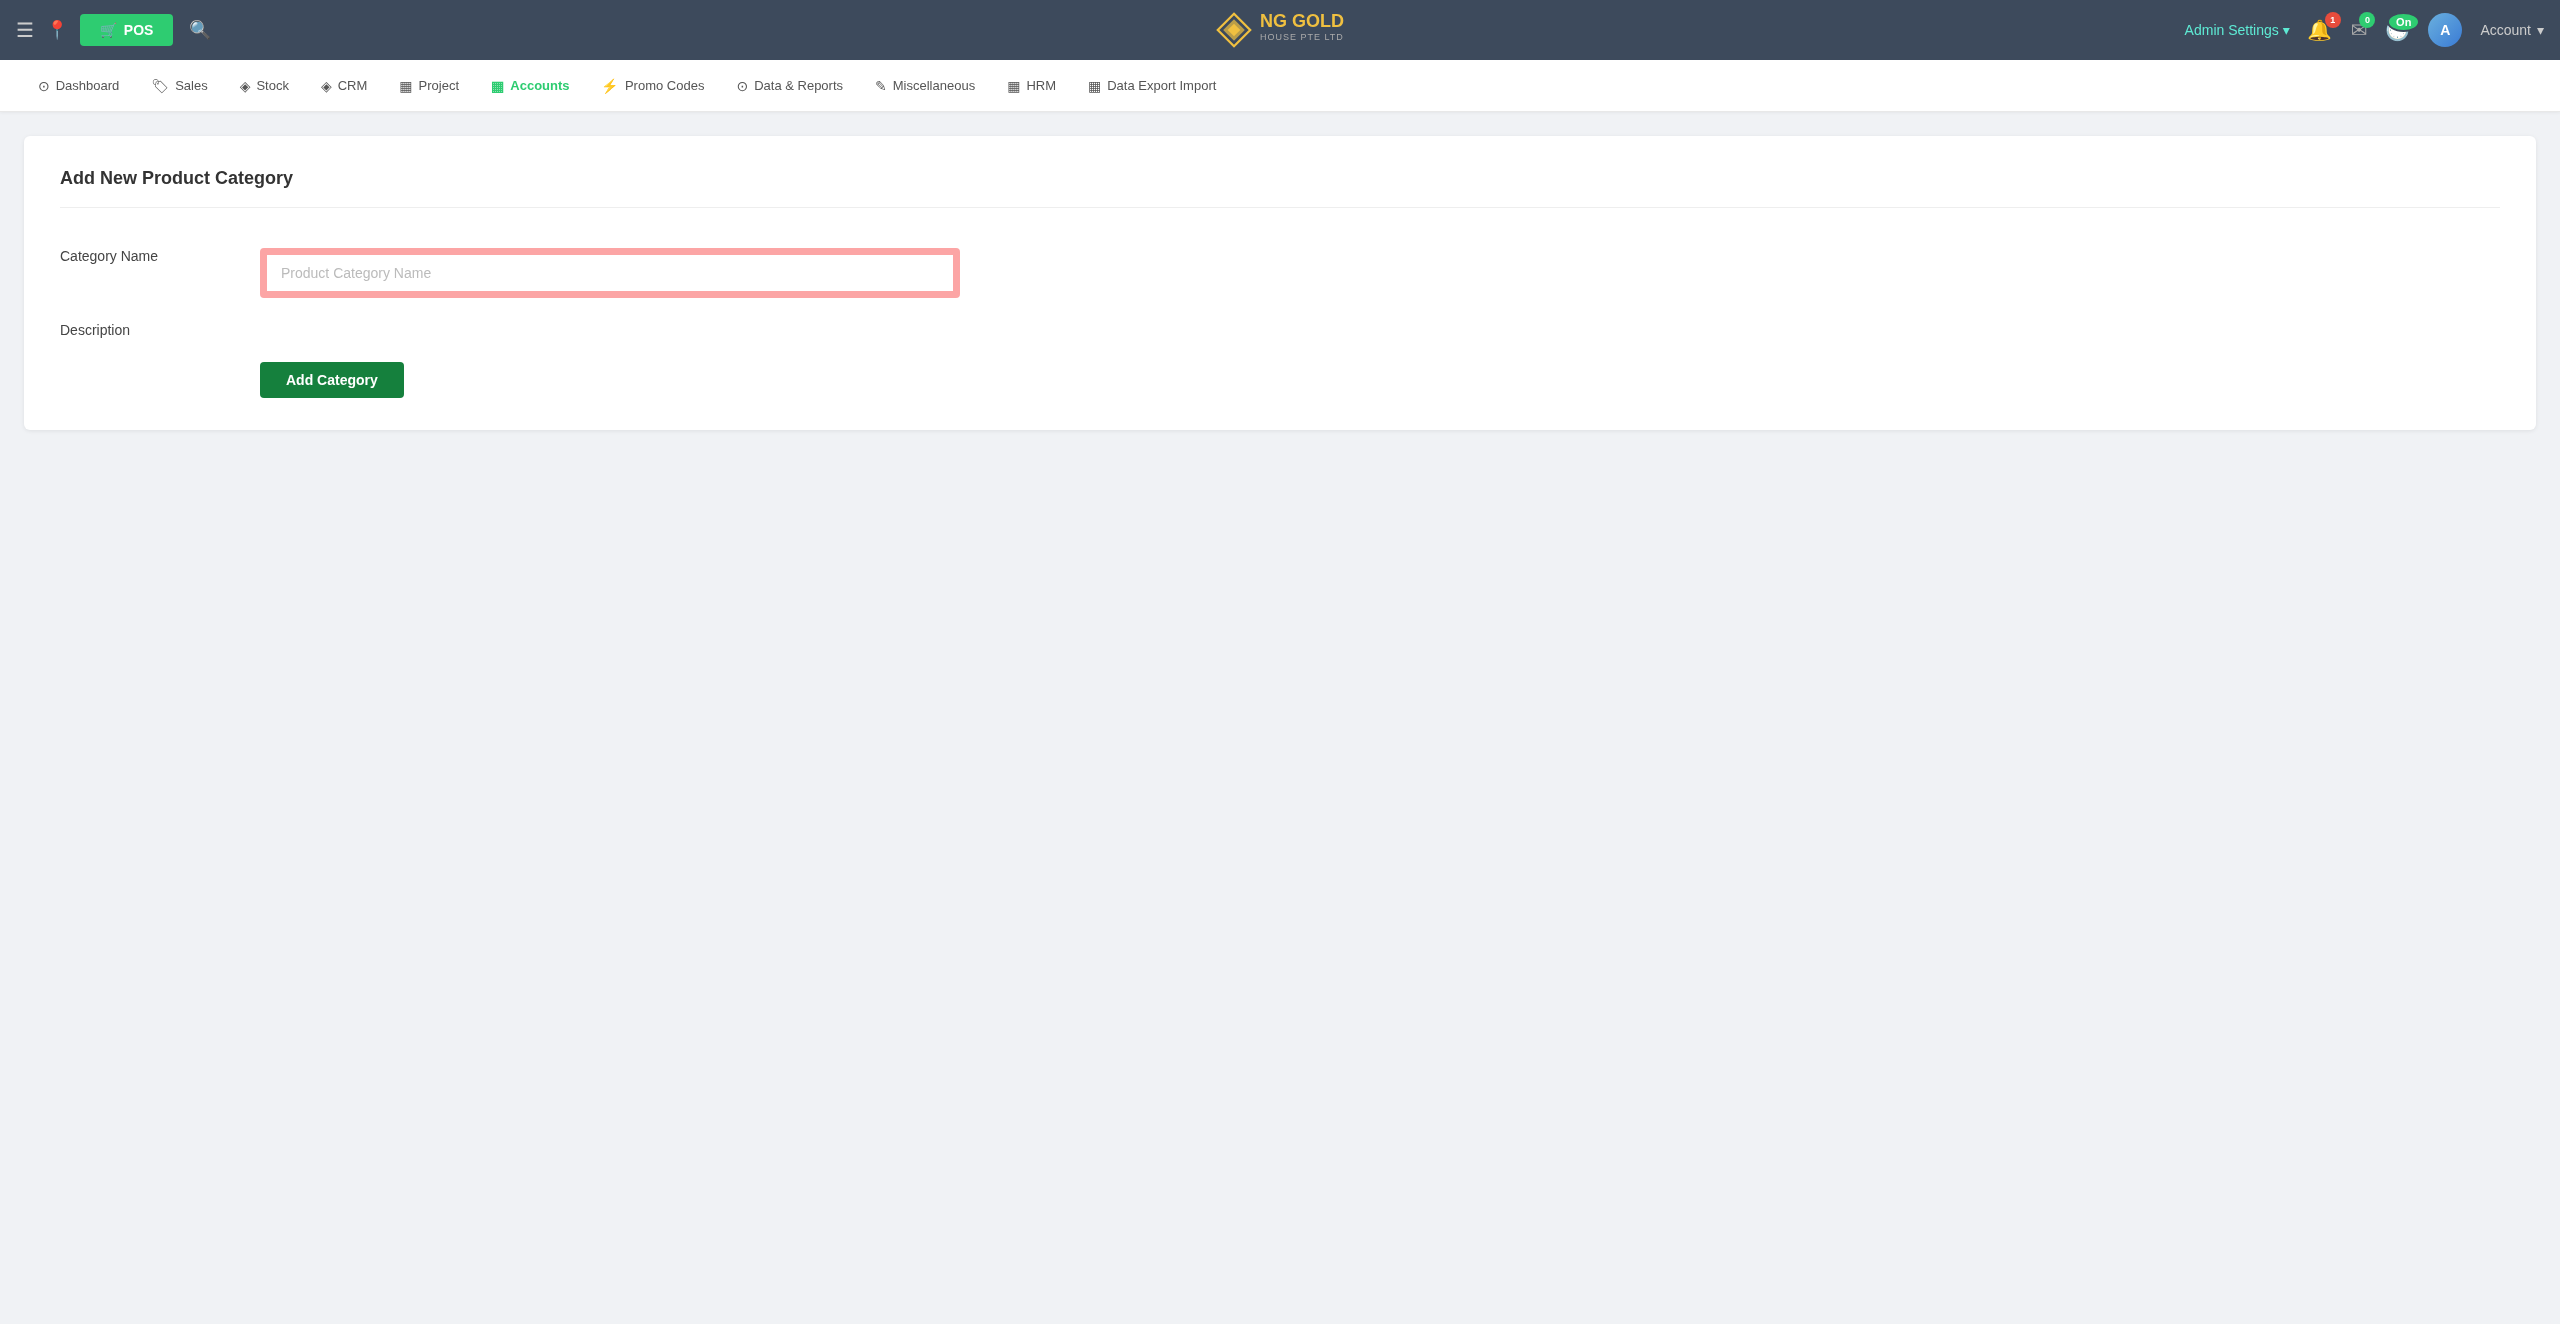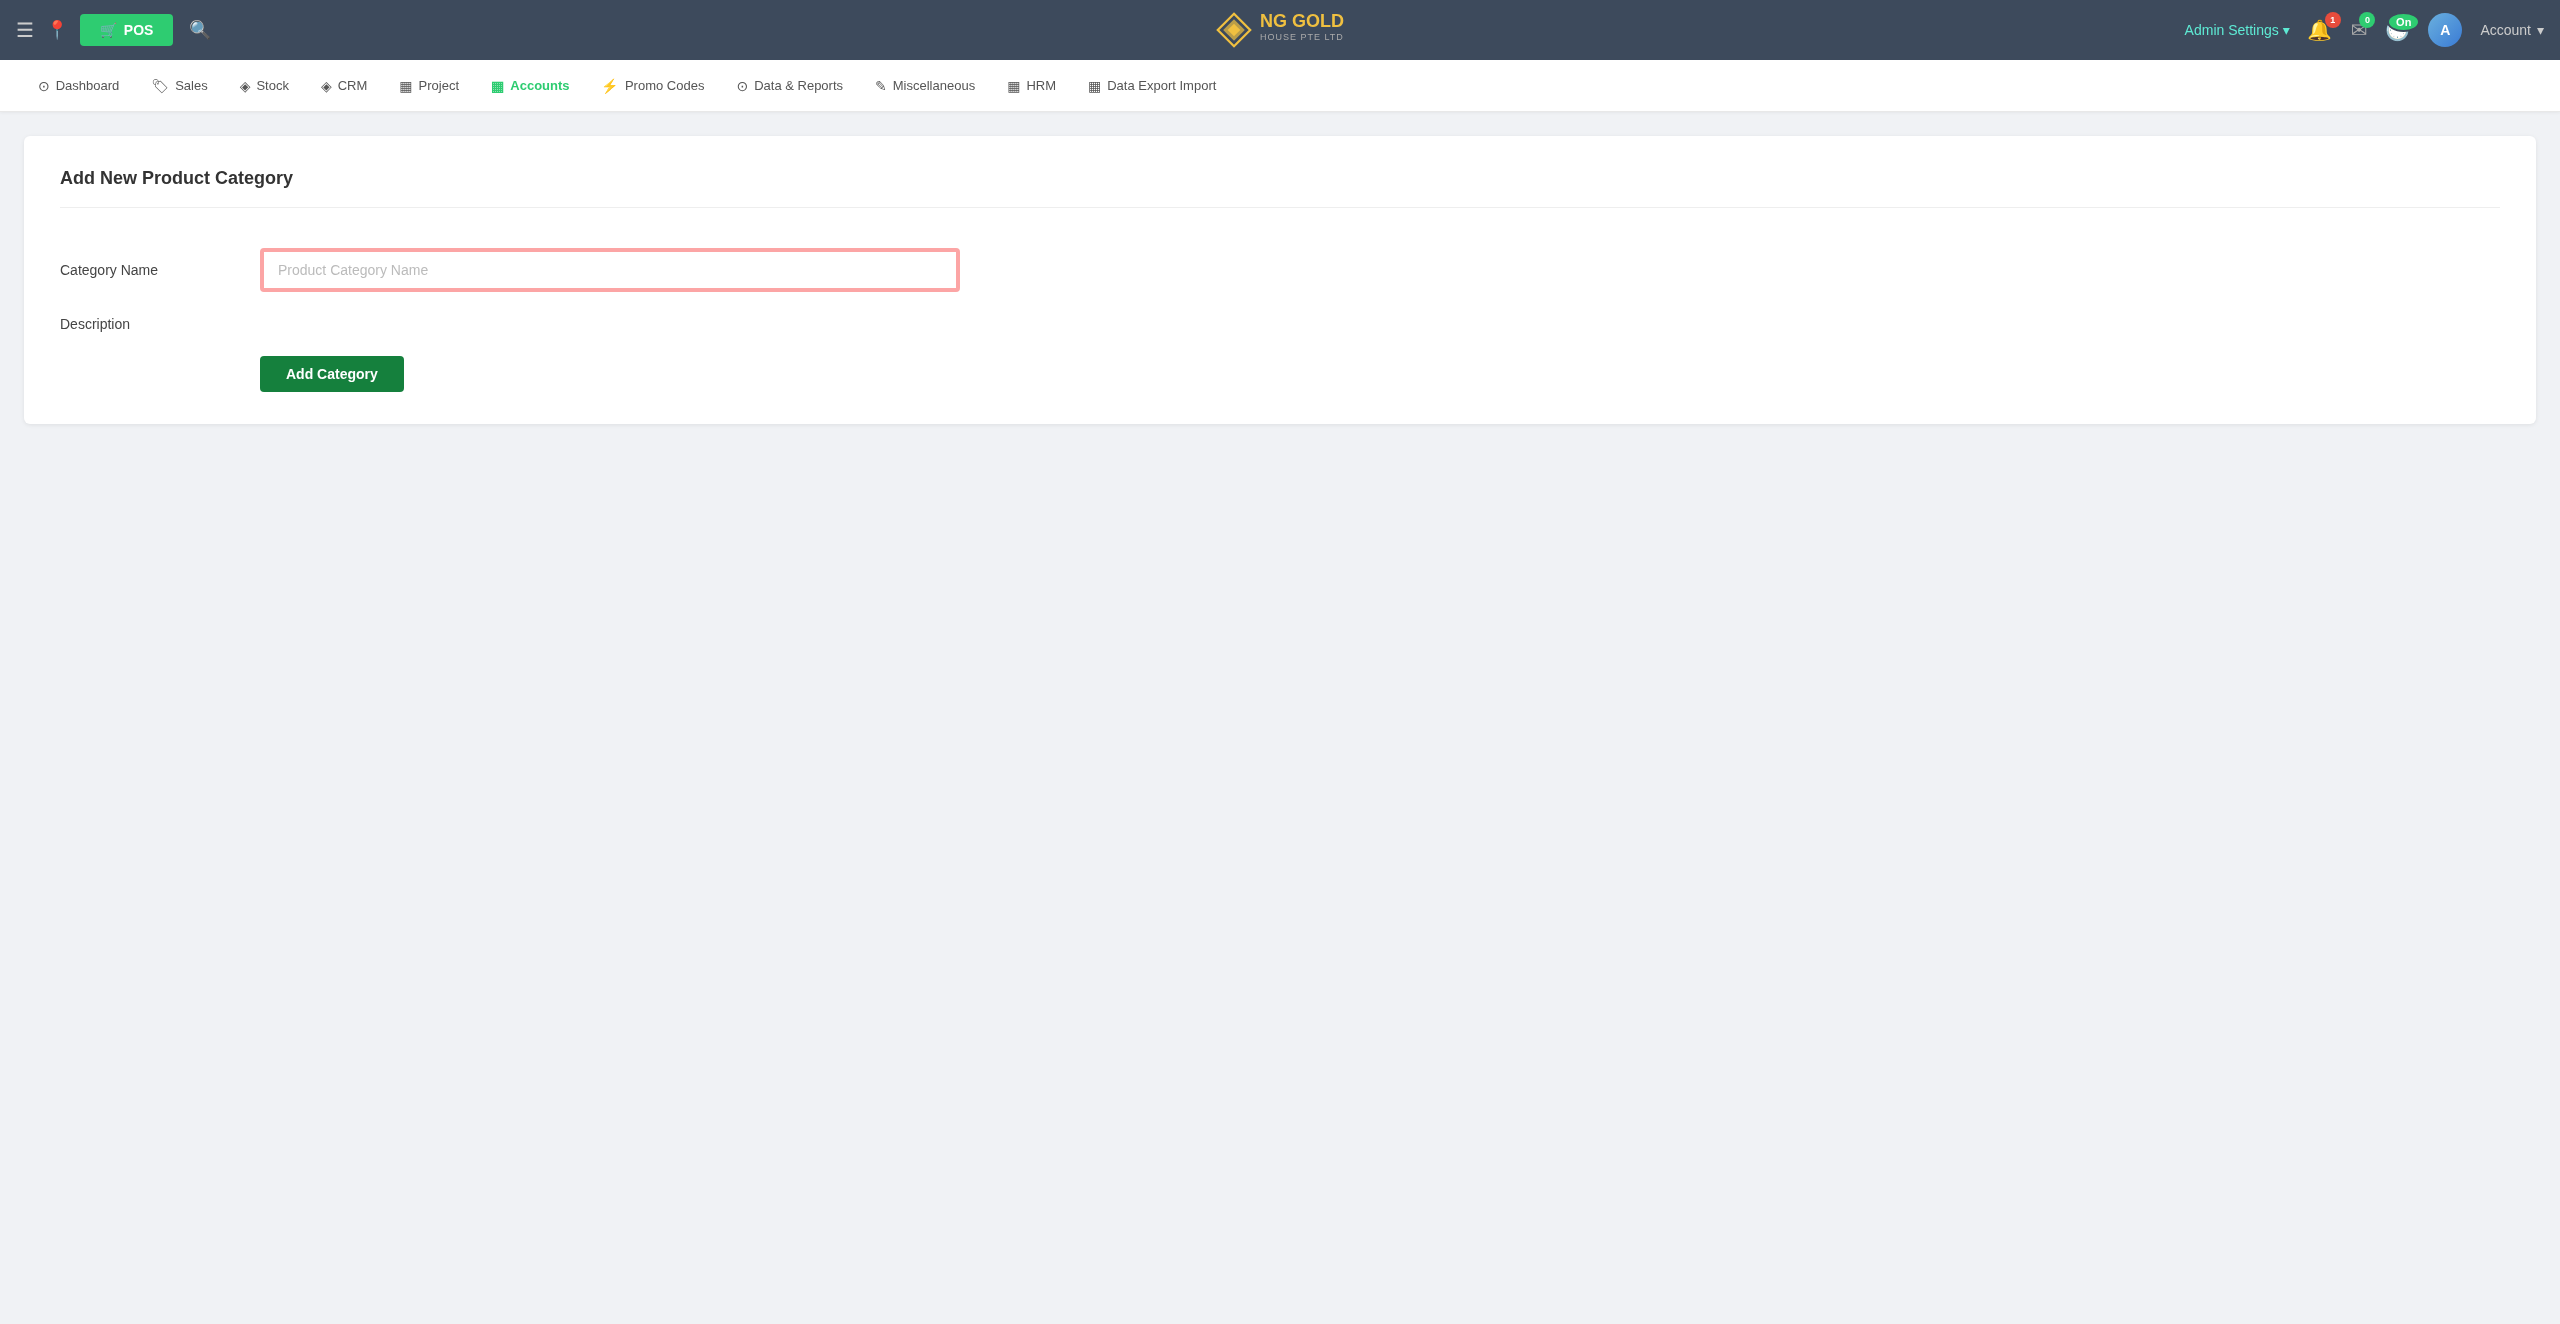--- a/index.html
+++ b/index.html
@@ -183,35 +183,34 @@
     .form-card-title {
       font-size: 18px;
       font-weight: 600;
       color: #333;
       padding-bottom: 18px;
       border-bottom: 1px solid #eee;
       margin-bottom: 40px;
     }
     .form-row {
       display: flex;
-      align-items: center;
       margin-bottom: 24px;
     }
     .form-label {
       width: 200px;
       font-size: 14px;
       color: #444;
       font-weight: 500;
       flex-shrink: 0;
     }
     .form-input {
       flex: 1;
       max-width: 700px;
       padding: 10px 14px;
-      border: 4px solid #fca5a5;
+      border: 7px solid #fca5a5;
       border-radius: 4px;
       font-size: 14px;
       color: #999;
       outline: none;
     }
     .form-input::placeholder { color: #bbb; }
     .btn-add-category {
       background: #15803d;
       color: white;
       border: none;

